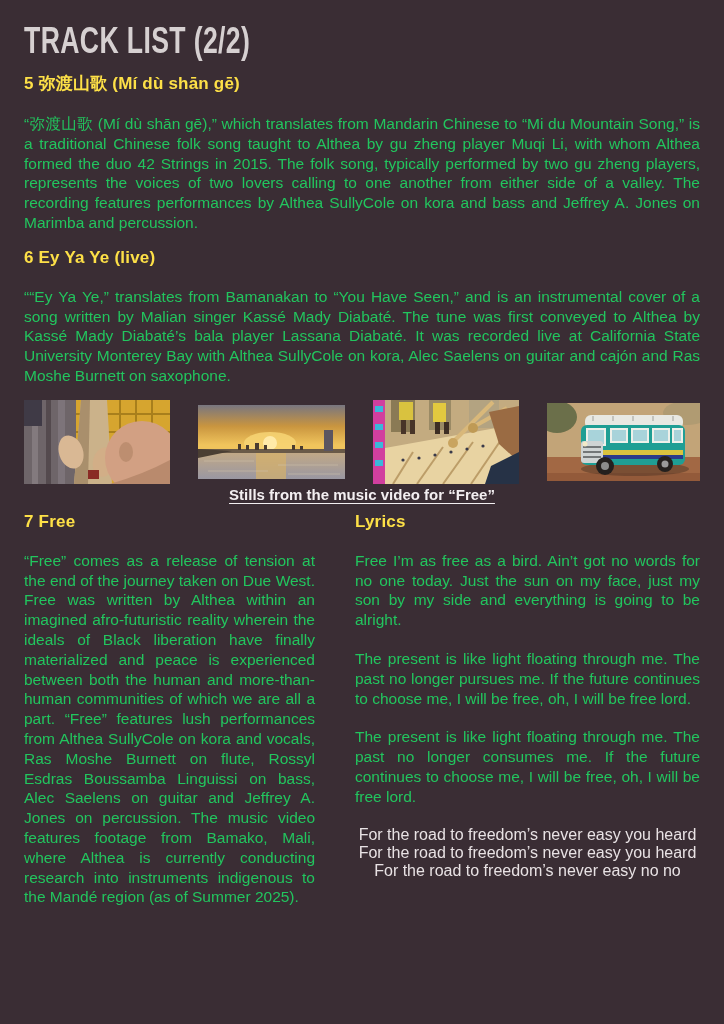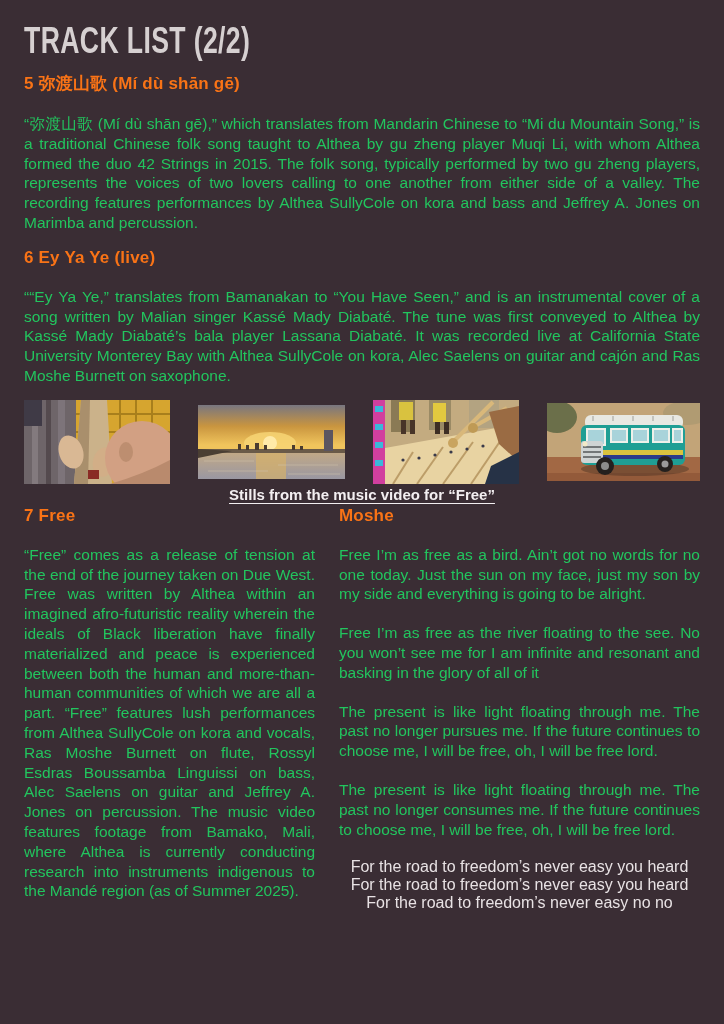--- a/index.html
+++ b/index.html
@@ -13,42 +13,42 @@
   }
   .page { width:724px; height:1021px; padding:16px 24px 0 24px; }
 
   .page-title {
     font-size:37px; font-weight:800; color:#d6d0d1;
     letter-spacing:0.5px; white-space:nowrap;
     transform:scaleX(0.72); transform-origin:left top;
     margin:4px 0 10px 0;
   }
   h2.track-heading {
-    font-size:17px; font-weight:700; color:#f97316; letter-spacing:0.2px;
+    font-size:17px; font-weight:700; color:#fde047; letter-spacing:0.2px;
   }
   .h-track5 { margin-top:10px; }
   .h-track6 { margin-top:15px; }
   p.body-text {
     font-size:15.5px; line-height:19.8px; text-align:justify;
     color:#22c55e; margin-top:19px;
   }
   .stills-row {
     margin-top:13px; height:86px;
     display:flex; justify-content:space-between; align-items:center;
   }
   .still { display:block; overflow:hidden; }
   .still svg { display:block; }
   .stills-caption {
     margin-top:1px; text-align:center;
     font-size:15px; font-weight:700; color:#f3eff1;
     text-decoration:underline; text-underline-offset:3px;
   }
   .columns {
-    margin-top:3px;
-    display:grid; grid-template-columns:291px 1fr; column-gap:24px;
+    margin-top:9px;
+    display:grid; grid-template-columns:291px 1fr; column-gap:40px;
   }
   .columns p.body-text { margin-top:19px; }
   .stanza { margin-top:19px; }
   .stanza-lines { text-align:center; }
   .stanza-lines div { white-space:nowrap; }
 </style>
 </head>
 <body>
 
 <div class="page">
@@ -223,23 +223,22 @@
   <div class="stills-caption">Stills from the music video for “Free”</div>
 
   <div class="columns">
 
     <div>
       <h2 class="track-heading">7 Free</h2>
       <p class="body-text">“Free” comes as a release of tension at the end of the journey taken on Due West. Free was written by Althea within an imagined afro-futuristic reality wherein the ideals of Black liberation have finally materialized and peace is experienced between both the human and more-than-human communities of which we are all a part. “Free” features lush performances from Althea SullyCole on kora and vocals, Ras Moshe Burnett on flute, Rossyl Esdras Boussamba Linguissi on bass, Alec Saelens on guitar and Jeffrey A. Jones on percussion. The music video features footage from Bamako, Mali, where Althea is currently conducting research into instruments indigenous to the Mandé region (as of Summer 2025).</p>
     </div>
 
     <div>
-      <h2 class="track-heading">Moshe</h2>
+      <h2 class="track-heading">Lyrics</h2>
       <p class="body-text stanza">Free I’m as free as a bird. Ain’t got no words for no one today. Just the sun on my face, just my son by my side and everything is going to be alright.</p>
-      <p class="body-text stanza">Free I’m as free as the river floating to the see. No you won’t see me for I am infinite and resonant and basking in the glory of all of it</p>
       <p class="body-text stanza">The present is like light floating through me. The past no longer pursues me. If the future continues to choose me, I will be free, oh, I will be free lord.</p>
       <p class="body-text stanza">The present is like light floating through me. The past no longer consumes me. If the future continues to choose me, I will be free, oh, I will be free lord.</p>
       <p class="body-text stanza stanza-lines">
         </p>
         <div class="body-text stanza stanza-lines">
           <div>For the road to freedom’s never easy you heard</div>
           <div>For the road to freedom’s never easy you heard</div>
           <div>For the road to freedom’s never easy no no</div>
         </div>
       <p></p>

